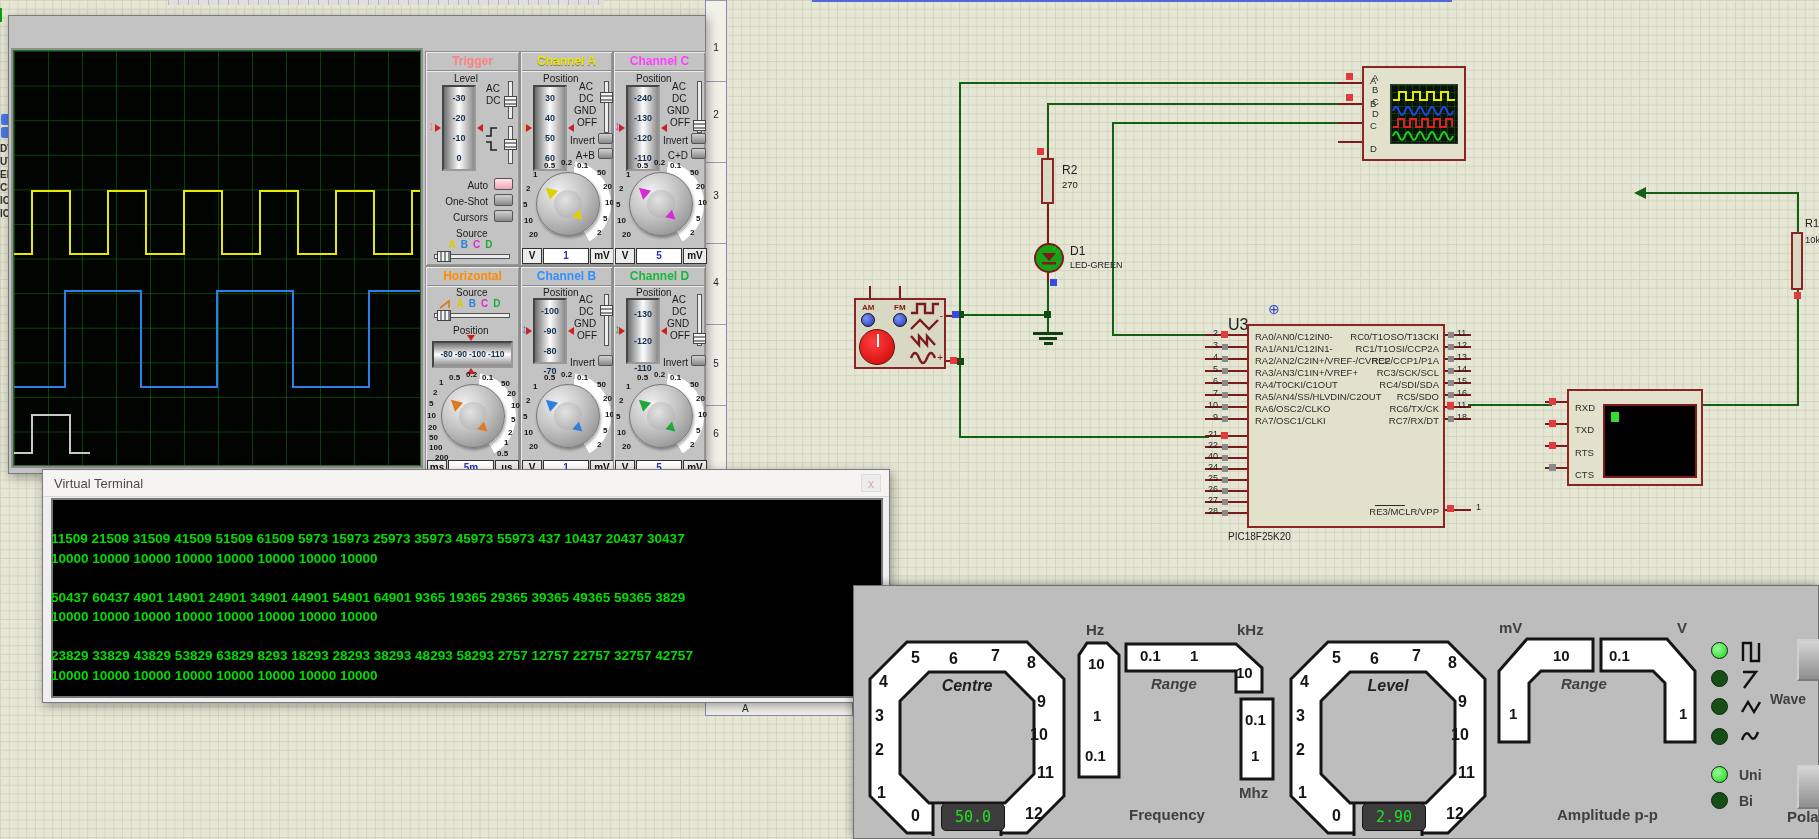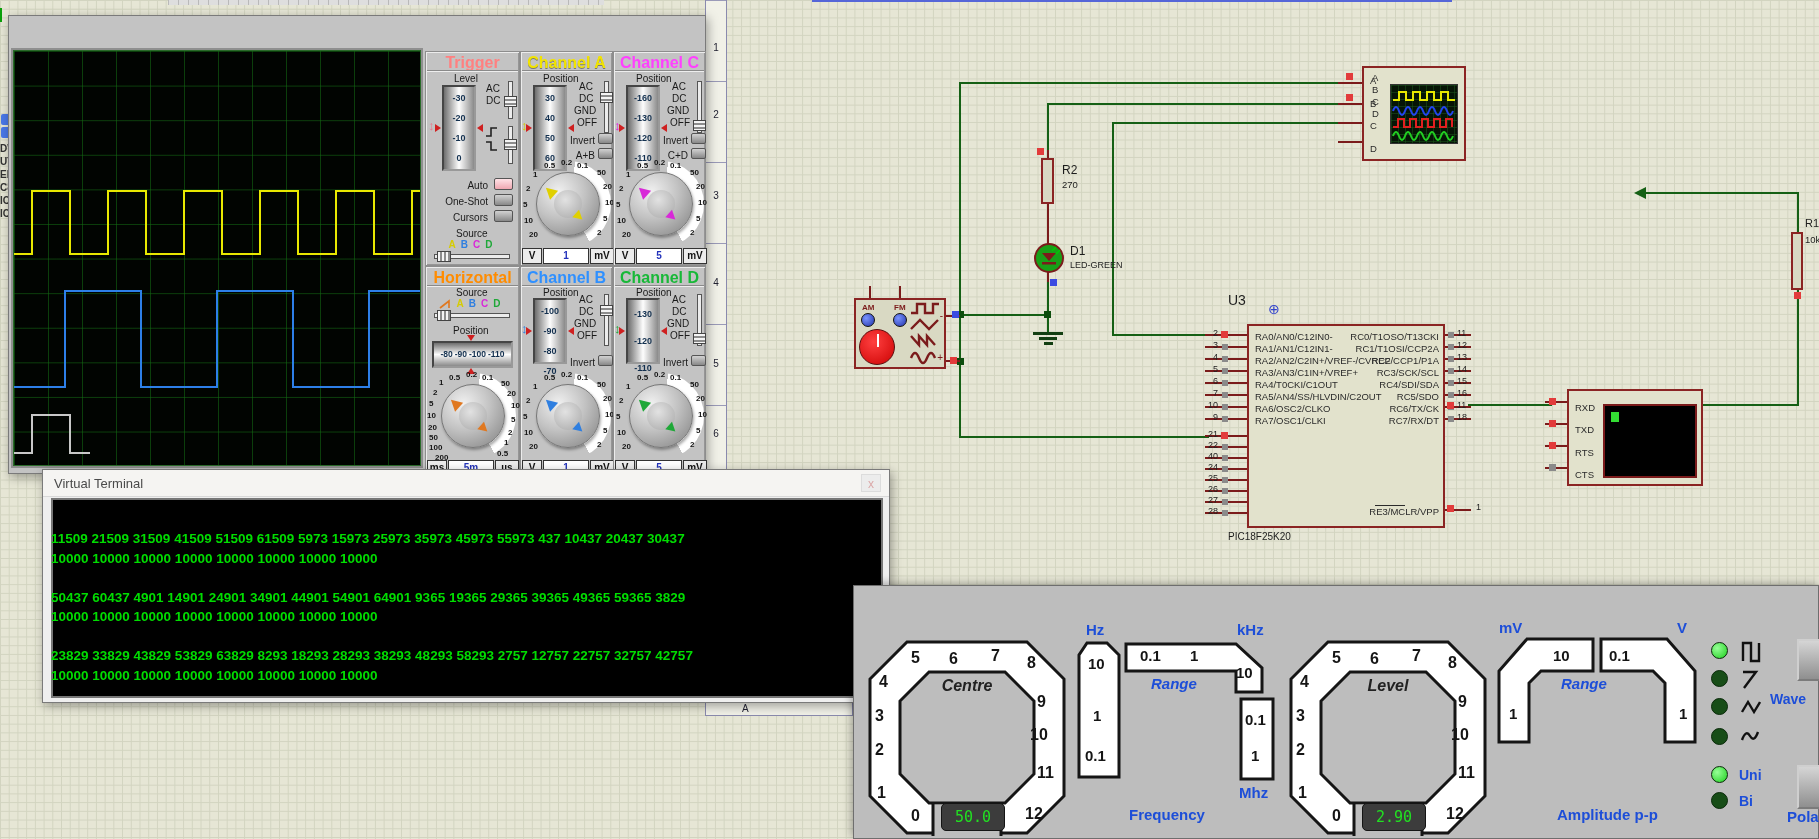--- a/index.html
+++ b/index.html
@@ -12,21 +12,21 @@
   .win{position:absolute;background:#c3c3c3;border:1px solid #7a7a7a;box-shadow:2px 3px 10px rgba(0,0,0,.35)}
   .tbar{position:absolute;left:0;top:0;right:0;height:27px;background:#f5f4f2;border-bottom:1px solid #d8d8d8}
   .tbar .ttl{position:absolute;left:11px;top:6px;font-size:13px;color:#4a4a4a}
   .xbtn{position:absolute;top:4px;width:20px;height:18px;text-align:center;font-size:12px;line-height:18px;color:#c9c9c9;background:#ececec;border:1px solid #dcdcdc}
   
   .scope-screen{position:absolute;left:4px;top:34px;width:408px;height:416px;background:#010401;border:1px solid #2a6b2a;outline:2px solid #8f8f8f;
     background-image:linear-gradient(rgba(20,110,20,.55) 1px,transparent 1px),linear-gradient(90deg,rgba(20,110,20,.55) 1px,transparent 1px);
     background-size:34px 34.6px}
   
   .panel{position:absolute;background:#c3c3c3;border:1px solid #8d8d8d;box-shadow:inset 1px 1px 0 #ececec,inset -1px -1px 0 #969696}
-  .phead{position:absolute;top:2px;left:0;right:0;text-align:center;font-size:16px;font-weight:bold}
+  .phead{position:absolute;top:2px;left:0;right:0;text-align:center;font-size:12px;font-weight:bold}
   .pline{position:absolute;left:1px;right:1px;top:18px;height:2px;border-top:1px solid #8a8a8a;border-bottom:1px solid #eee}
   .lab{position:absolute;font-size:10px;color:#1a1a1a;white-space:nowrap}
   .rlab{position:absolute;font-size:10px;color:#1a1a1a;text-align:right;white-space:nowrap}
   .vgauge{position:absolute;width:34px;height:86px;background:linear-gradient(90deg,#6e6e6e,#fdfdfd 50%,#8a8a8a);border:2px inset #999;padding-top:1px}
   .vgauge .li{display:block;text-align:center;font-size:9px;font-weight:bold;color:#13304f;line-height:20px}
   .vgauge.g3 .li{line-height:27px}
   .hgauge{position:absolute;height:27px;background:linear-gradient(180deg,#6e6e6e,#fdfdfd 50%,#8a8a8a);border:2px inset #999;text-align:center;white-space:nowrap}
   .hgauge .li{display:inline-block;font-size:8.5px;font-weight:bold;color:#13304f;line-height:23px;margin:0 1px}
   .tri{position:absolute;width:0;height:0}
   .tri-r{border-left:6px solid #cf2020;border-top:4px solid transparent;border-bottom:4px solid transparent}
@@ -93,21 +93,21 @@
   .dial .num .li{position:absolute;font-size:16px;font-weight:bold;color:#151515}
   .dial .num .li0{left:44px;top:168px}.dial .num .li1{left:10px;top:145px}.dial .num .li2{left:8px;top:102px}
   .dial .num .li3{left:8px;top:68px}.dial .num .li4{left:12px;top:34px}.dial .num .li5{left:44px;top:10px}
   .dial .num .li6{left:82px;top:11px}.dial .num .li7{left:124px;top:8px}.dial .num .li8{left:160px;top:15px}
   .dial .num .li9{left:170px;top:54px}.dial .num .li10{left:163px;top:87px}.dial .num .li11{left:170px;top:125px}
   .dial .num .li12{left:158px;top:166px}
   .dlabel{position:absolute;left:0;right:0;top:38px;text-align:center;font-size:16px;font-style:italic;font-weight:bold;color:#222}
   .dlcd{position:absolute;left:74px;top:164px;width:64px;height:28px;background:#3c3c3c;border:1px solid #141414;border-radius:5px;
     color:#22e022;font-family:"DejaVu Sans Mono",monospace;font-size:15px;line-height:27px;text-align:center}
   .rngval{position:absolute;font-size:15px;font-weight:bold;color:#151515}
-  .genlab{position:absolute;font-weight:bold;color:#1d4ed8;white-space:nowrap}
+  .genlab{position:absolute;font-weight:bold;color:#404040;white-space:nowrap}
   .led{position:absolute;width:17px;height:17px;border-radius:50%;border:1px solid #0a2a0a}
   .led.on{background:radial-gradient(circle at 35% 35%,#96ff96,#1ecf1e)}
   .led.off{background:#174d17}
   .genbtn{position:absolute;width:24px;background:linear-gradient(180deg,#d5d5d5,#8f8f8f);border:2px outset #cfcfcf}
   
   .rulerv{position:absolute;left:705px;top:0;width:22px;height:702px;background:#f1f1e8;border-left:1px solid #8a8aae;border-right:1px solid #8a8aae;
     background-image:repeating-linear-gradient(180deg,#9a9ab8 0 1px,transparent 1px 81px)}
   .rulerv .li{position:absolute;left:0;right:0;text-align:center;font-size:10px;color:#223}
   .rulerv .li0{top:42px}.rulerv .li1{top:109px}.rulerv .li2{top:190px}.rulerv .li3{top:277px}.rulerv .li4{top:358px}.rulerv .li5{top:428px}
   .rulerb{position:absolute;left:705px;top:702px;width:148px;height:14px;background:#f1f1e8;border:1px solid #8a8aae}
@@ -230,21 +230,21 @@
     </svg>
   </div>
 </div>
 <div class="u3names" style="left:1370px;top:70px">
     <span style="display:block;line-height:22.7px" data-name="probe-pin-a">A</span>
     <span style="display:block;line-height:22.7px" data-name="probe-pin-b">B</span>
     <span style="display:block;line-height:22.7px" data-name="probe-pin-c">C</span>
     <span style="display:block;line-height:22.7px" data-name="probe-pin-d">D</span>
   </div>
 
-<div class="schlbl" data-name="u3-ref" style="left:1228px;top:292px;font-size:14px">U3</div>
+<div class="schlbl" data-name="u3-ref" style="left:1228px;top:316px;font-size:16px">U3</div>
 <div class="schlbl" data-name="u3-origin-icon" style="left:1268px;top:301px;font-size:14px;color:#3344cc">⊕</div>
 <div class="comp" data-name="mcu-u3" style="left:1247px;top:324px;width:198px;height:204px">
   <div class="u3names" data-name="u3-left-top-names" style="left:6px;top:5px">
       <span class="li li0" data-name="u3-left-top-names-0">RA0/AN0/C12IN0-</span>
       <span class="li li1" data-name="u3-left-top-names-1">RA1/AN1/C12IN1-</span>
       <span class="li li2" data-name="u3-left-top-names-2">RA2/AN2/C2IN+/VREF-/CVREF</span>
       <span class="li li3" data-name="u3-left-top-names-3">RA3/AN3/C1IN+/VREF+</span>
       <span class="li li4" data-name="u3-left-top-names-4">RA4/T0CKI/C1OUT</span>
       <span class="li li5" data-name="u3-left-top-names-5">RA5/AN4/SS/HLVDIN/C2OUT</span>
       <span class="li li6" data-name="u3-left-top-names-6">RA6/OSC2/CLKO</span>
@@ -438,21 +438,21 @@
       <div class="vb" data-name="channel-a-value">1</div>
       <div class="ub ubr" data-name="unit-right">mV</div>
     </div>
   </div>
 
   <div class="panel" data-name="channel-c-panel" style="left:604px;top:35px;width:93px;height:215px">
     <div class="phead" data-name="channel-c-title" style="color:#ff40ff">Channel C</div>
     <div class="pline"></div>
     <div class="lab" data-name="position-label" style="left:22px;top:21px">Position</div>
     <div class="vgauge" data-name="channel-c-position-gauge" style="left:12px;top:33px">
-        <span class="li li0" data-name="channel-c-position-gauge-0">-160</span>
+        <span class="li li0" data-name="channel-c-position-gauge-0">-240</span>
         <span class="li li1" data-name="channel-c-position-gauge-1">-130</span>
         <span class="li li2" data-name="channel-c-position-gauge-2">-120</span>
         <span class="li li3" data-name="channel-c-position-gauge-3">-110</span>
       </div>
     <div class="ud" data-name="channel-c-position-marker" style="left:0;top:66px;color:#e020e0">↕</div>
     <div class="tri tri-r" data-name="gauge-arrow" style="left:5px;top:72px"></div>
     <div class="tri tri-l" data-name="gauge-arrow" style="left:47px;top:72px"></div>
     <div class="lab" data-name="ac-label" style="left:58px;top:29px">AC</div>
     <div class="lab" data-name="dc-label" style="left:58px;top:41px">DC</div>
     <div class="lab" data-name="gnd-label" style="left:53px;top:53px">GND</div>

